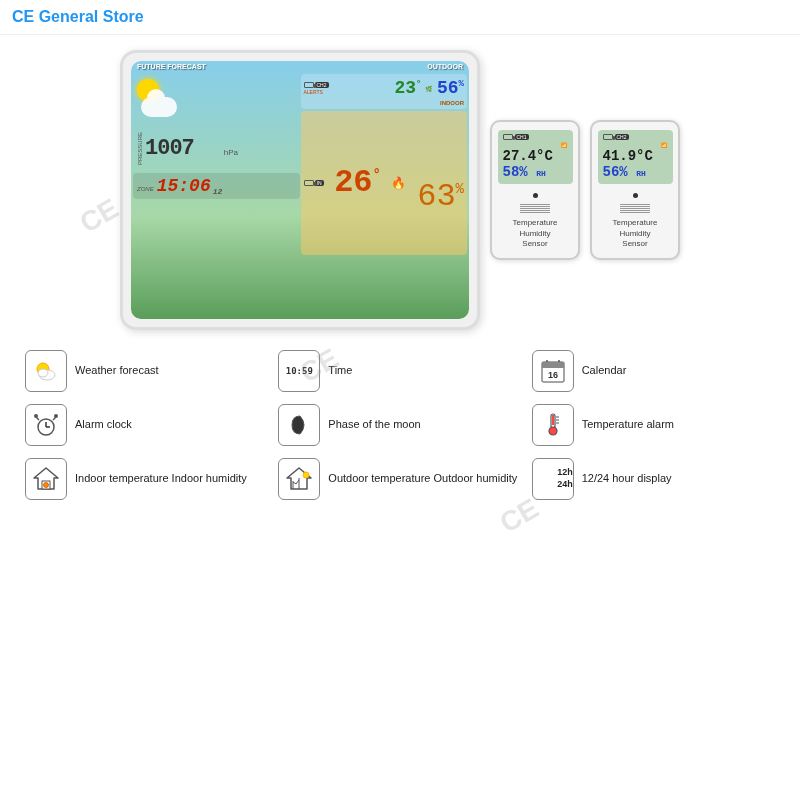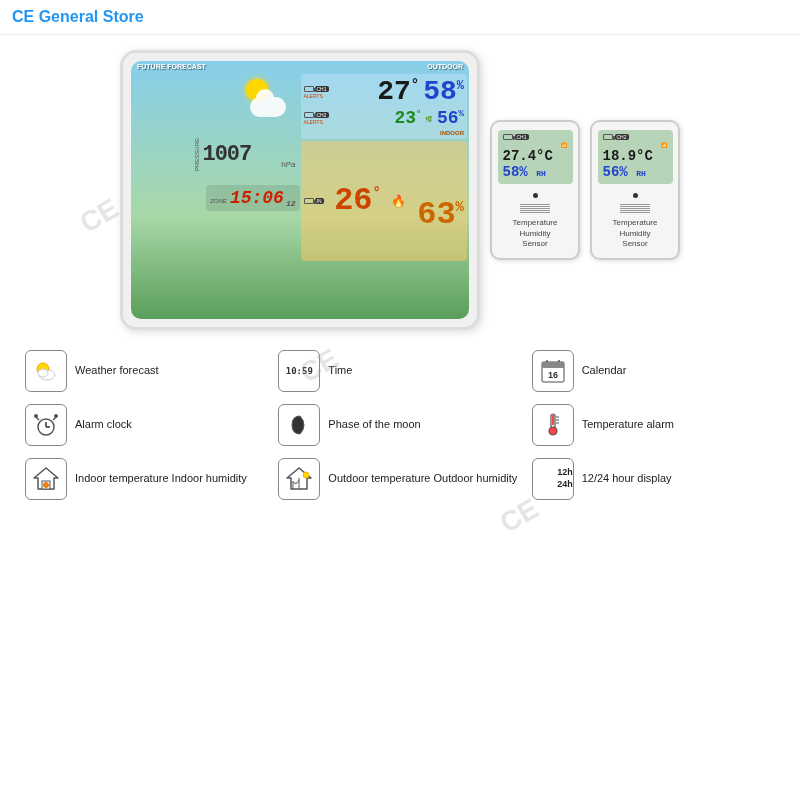--- a/index.html
+++ b/index.html
@@ -72,22 +72,21 @@
       grid-template-rows: auto auto;
       height: calc(100% - 16px);
       gap: 1px;
       padding: 2px;
     }
 
     
     .left-panel {
       display: flex;
       flex-direction: column;
-      gap: 12px;
-      align-items: flex-end;
+      gap: 6px;
     }
 
     .forecast-icon-area {
       display: flex;
       align-items: center;
       padding: 2px 4px;
       min-height: 50px;
     }
 
     .sun-cloud-icon {
@@ -149,21 +148,21 @@
       font-weight: bold;
       color: #333;
       font-family: 'Courier New', monospace;
       letter-spacing: -1px;
     }
 
     .pressure-unit {
       font-size: 8px;
       color: #555;
       align-self: flex-end;
-      margin-bottom: 2px;
+      margin-bottom: 8px;
       padding-left: 28px;
     }
 
     .time-date-area {
       background: rgba(0,0,0,0.1);
       border-radius: 4px;
       padding: 3px 4px;
       display: flex;
       flex-direction: column;
       gap: 2px;
@@ -265,21 +264,21 @@
     .indoor-big-temp {
       font-size: 32px;
       font-weight: bold;
       color: #cc4400;
       font-family: 'Courier New', monospace;
       line-height: 1;
     }
 
     .indoor-big-humidity {
       font-size: 32px;
-      font-weight: bold;
+      font-weight: normal;
       color: #cc6600;
       font-family: 'Courier New', monospace;
       line-height: 1;
       margin-top: 28px;
     }
 
     
     .sensor {
       width: 90px;
       background: #f5f5f5;
@@ -487,37 +486,20 @@
             </div>
           </div>
 
         </div>
 
         <div class="right-panel">
 
           <div class="outdoor-section">
             <div class="section-label"></div>
 
-            <div style="display:flex;align-items:center;justify-content:space-between;margin-bottom:2px;">
-              <div style="display:flex;flex-direction:column;gap:1px;">
-                <div style="display:flex;gap:1px;align-items:center;">
-                  <div class="battery-icon"></div>
-                  <span class="channel-badge">CH1</span>
-                </div>
-                <div style="font-size:5px;color:#cc4400;">ALERTS</div>
-              </div>
-              <div class="temp-humidity-row" style="flex:1;justify-content:flex-end;gap:4px;">
-                <span class="big-temp">
-                  <span>27</span><span class="deg">°</span>
-                </span>
-                <span class="big-humidity">
-                  <span>58</span><span class="pct">%</span>
-                </span>
-              </div>
-            </div>
 
             <div style="display:flex;align-items:center;justify-content:space-between;">
               <div style="display:flex;flex-direction:column;gap:1px;">
                 <div style="display:flex;gap:1px;align-items:center;">
                   <div class="battery-icon"></div>
                   <span class="channel-badge">CH2</span>
                 </div>
                 <div style="font-size:5px;color:#cc4400;">ALERTS</div>
               </div>
               <div style="display:flex;align-items:center;gap:4px;flex:1;justify-content:flex-end;">
@@ -583,21 +565,21 @@
     <div class="sensor-label">Temperature<br>Humidity<br>Sensor</div>
   </div>
 
   <div class="sensor">
     <div class="sensor-screen">
       <div style="display:flex;align-items:center;gap:2px;margin-bottom:2px;">
         <div class="battery-icon"></div>
         <span class="channel-badge">CH2</span>
       </div>
       <div style="font-size:5px;color:#555;text-align:right;">📶</div>
-      <div class="sensor-temp">18.9°C</div>
+      <div class="sensor-temp">41.9°C</div>
       <div class="sensor-humidity">
         <span>56%</span>
         <span style="font-size:8px;">RH</span>
       </div>
     </div>
     <div class="sensor-dot"></div>
     <div class="sensor-speaker">
       <div class="speaker-hole"></div>
         <div class="speaker-hole"></div>
         <div class="speaker-hole"></div>

